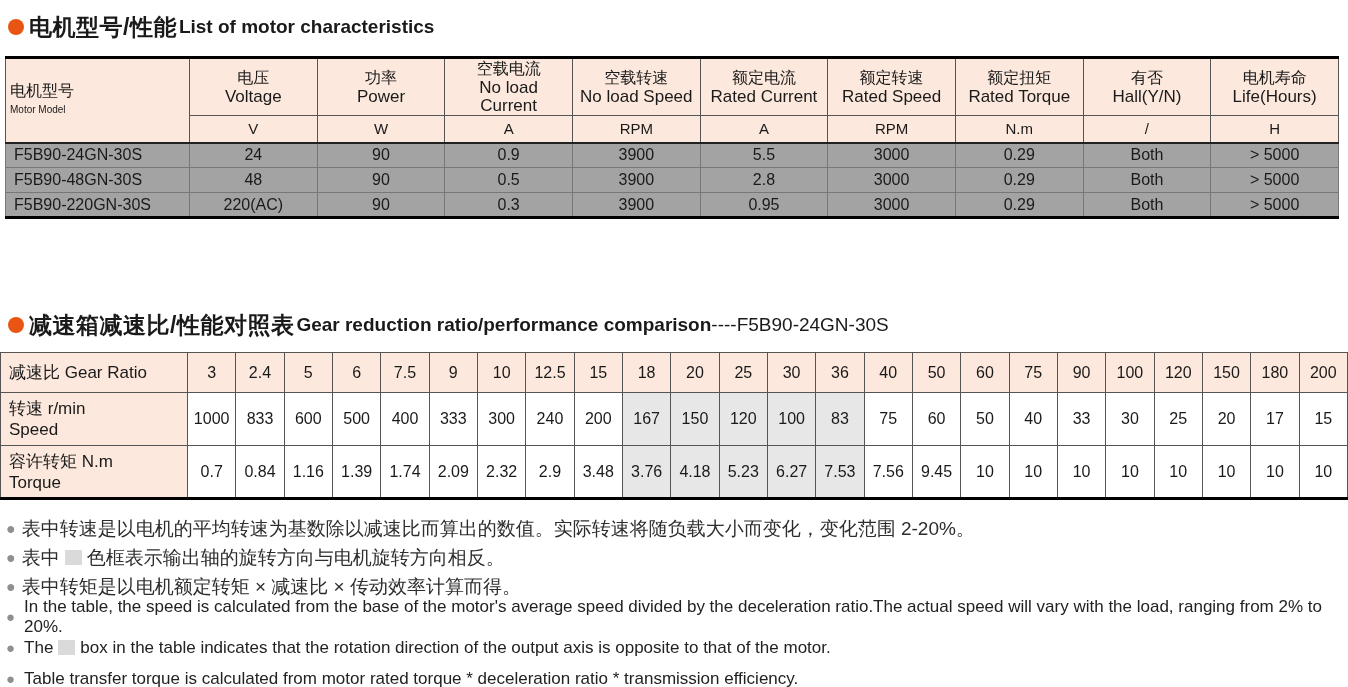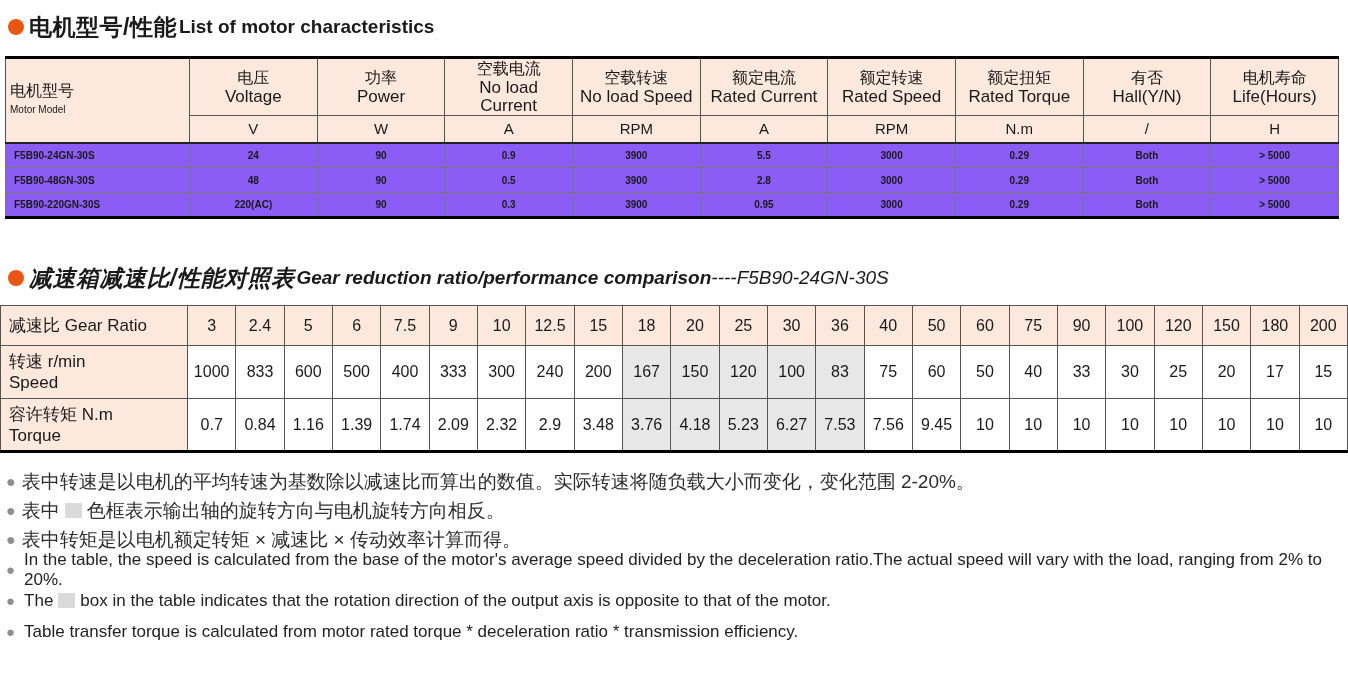--- a/index.html
+++ b/index.html
@@ -30,21 +30,21 @@
   }
   .motor-table th, .motor-table td { border:1px solid #555; padding:0 4px; }
   .motor-table thead { border-bottom:2px solid #222; }
   .motor-table thead th { background:#fce8dc; font-weight:normal; }
   .hdr-cn { display:block; font-size:16px; line-height:20px; }
   .hdr-en { display:block; font-size:17px; line-height:18px; }
   .model-th { text-align:left; font-size:16px; padding-left:8px; }
   .model-th .hdr-en { font-size:10px; }
   .units-row th { height:27px; font-size:15px; background:#fce8dc; font-weight:normal; }
   .hdr-row th { height:51px; }
-  .motor-table tbody td { height:25px; font-size:10px; text-align:center; background:#8b5cf6; border-color:#777;font-weight:bold; }
+  .motor-table tbody td { height:25px; font-size:16px; text-align:center; background:#a3a3a3; border-color:#777; }
   .motor-table tbody td.model-cell { text-align:left; padding-left:8px; }
   .col-model { width:184px; }
 
   
   .gear-table {
     width:1348px; margin-top:84px;
     border-top:1px solid #8b5cf6; border-bottom:3px solid #000;
   }
   .gear-table td { border:1px solid #555; text-align:center; font-size:16px; background:#fff; }
   .gear-table td.label-cell {
@@ -180,21 +180,21 @@
           <td>3900</td>
           <td>0.95</td>
           <td>3000</td>
           <td>0.29</td>
           <td>Both</td>
           <td>&gt; 5000</td>
         </tr>
       </tbody>
   </table>
 
-  <div class="sec-title" style="margin-top:44px;font-style:italic;">
+  <div class="sec-title" style="margin-top:91px;">
     <span class="bullet"></span>
     <span class="t-cn">减速箱减速比/性能对照表</span>
     <span class="t-en">Gear reduction ratio/performance comparison</span>
     <span class="t-suffix">----F5B90-24GN-30S</span>
   </div>
 
   <table class="gear-table" style="margin-top:12px;">
     <tbody>
       <tr class="row-ratio">
         <td class="label-cell">

